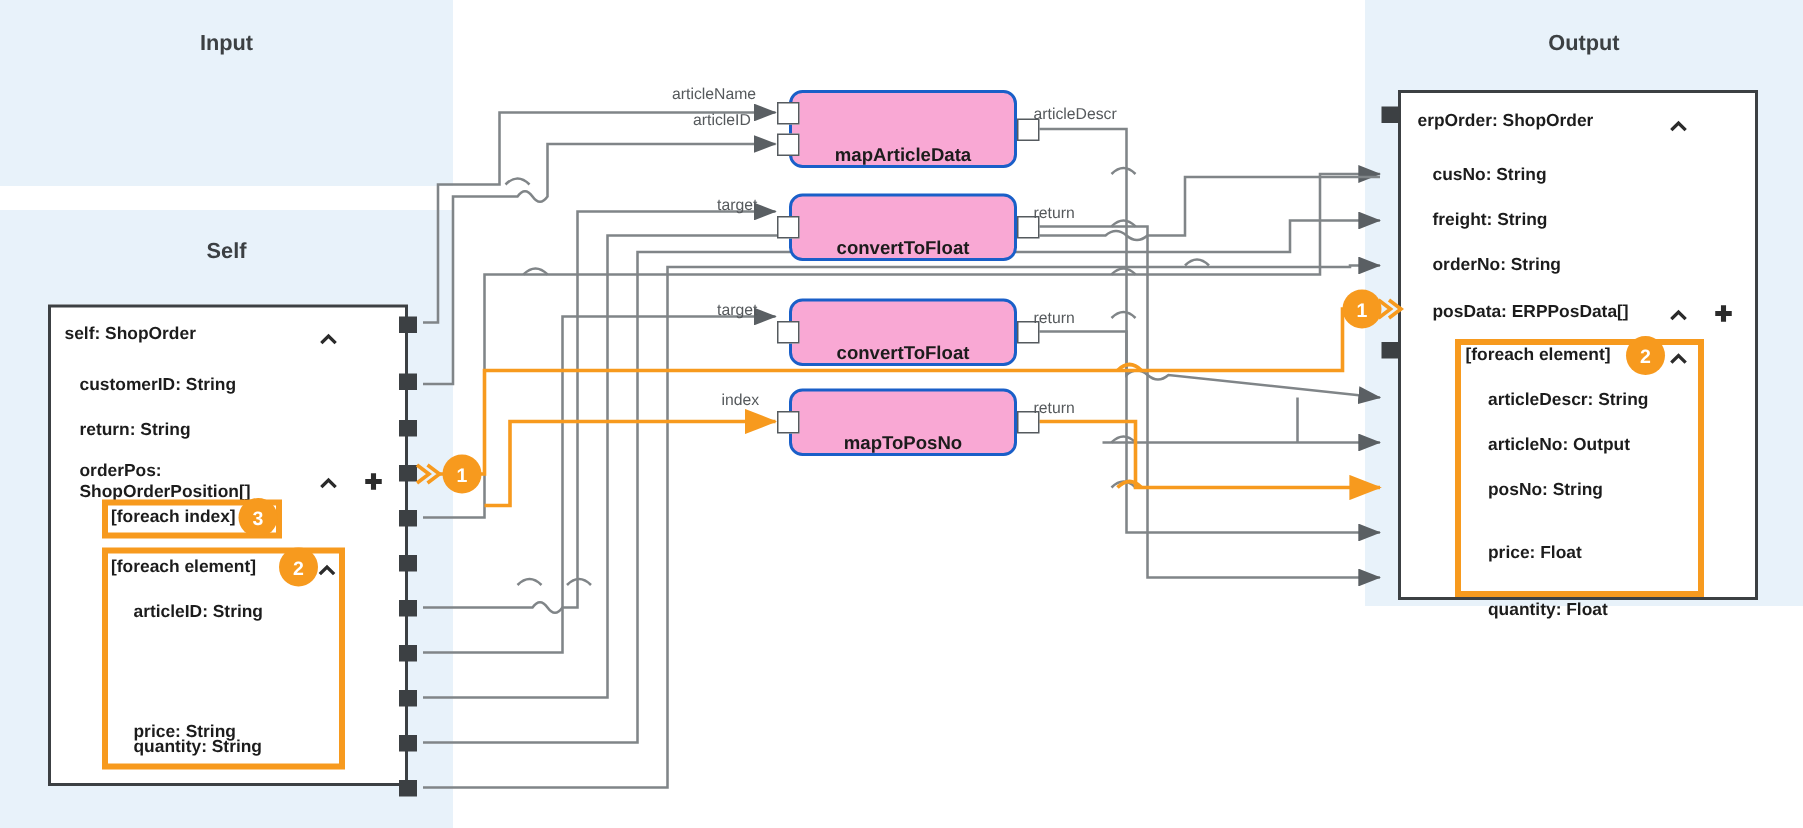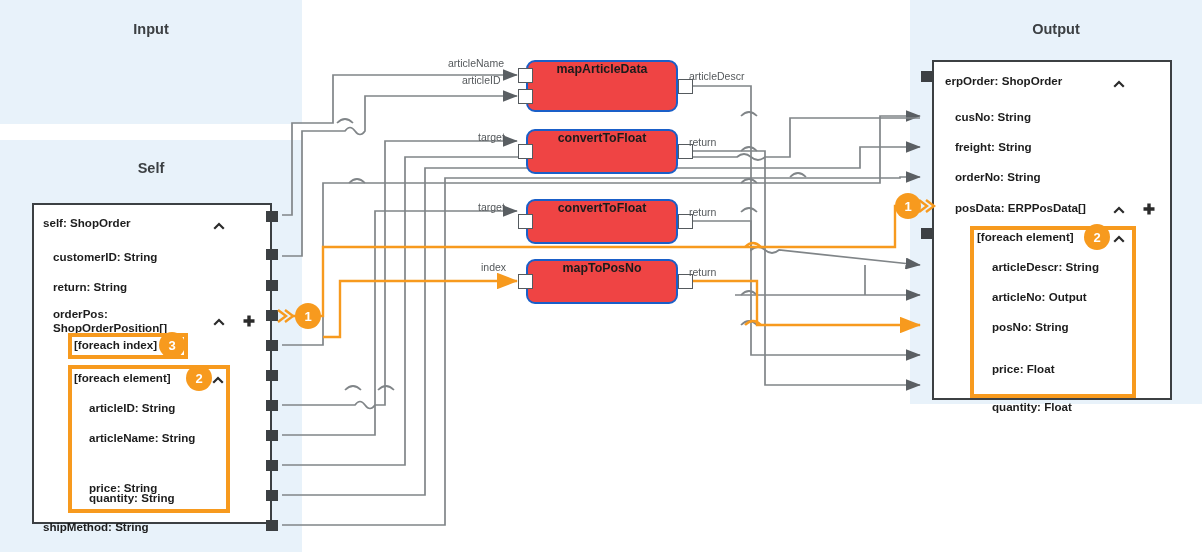--- a/index.html
+++ b/index.html
@@ -44,24 +44,24 @@
   .badge{
     position:absolute;width:26px;height:26px;border-radius:50%;
     background:#f79a1e;color:#ffffff;
     font-size:13px;font-weight:bold;
     display:flex;align-items:center;justify-content:center;
     box-sizing:border-box;
   }
 
   
   .node{
-    position:absolute;background:#ef4444;
+    position:absolute;background:#f9a8d4;
     border:2px solid #1a5fc8;border-radius:9px;
     box-sizing:border-box;
-    display:flex;align-items:flex-start;justify-content:center;
+    display:flex;align-items:flex-end;justify-content:center;
     font-size:12.4px;font-weight:bold;color:#1c1c1c;
   }
   .port{
     position:absolute;width:15px;height:15px;
     background:#ffffff;border:1.6px solid #555a5e;box-sizing:border-box;
   }
   .plabel{
     position:absolute;font-size:10.5px;color:#55595c;white-space:nowrap;
   }
 
@@ -193,33 +193,27 @@
     </div>
     <div class="caret" style="left:177px;top:168px;">
       <svg viewBox="0 0 14 14">
           <path d="M3 9 L7 5 L11 9" stroke="#2b2b2b" stroke-width="2.2" fill="none" stroke-linecap="square"></path>
         </svg>
     </div>
 
     <div class="row" style="top:196px;height:16px;">
       <span class="txt" style="left:55px;">articleID: String</span>
     </div>
-    <div class="row" style="top:226px;height:16px;">
-      <span class="txt" style="left:55px;">articleName: String</span>
-    </div>
     <div class="row" style="top:256px;height:16px;margin-top:20px;">
       <span class="txt" style="left:55px;">price: String</span>
     </div>
     <div class="row" style="top:286px;height:16px;">
       <span class="txt" style="left:55px;">quantity: String</span>
     </div>
 
-    <div class="row" style="top:315px;height:16px;">
-      <span class="txt" style="left:9px;">shipMethod: String</span>
-    </div>
   </div>
 
   <div class="sq" style="left:266px;top:211px;"></div>
   <div class="sq" style="left:266px;top:249px;"></div>
   <div class="sq" style="left:266px;top:280px;"></div>
   <div class="sq" style="left:266px;top:310px;"></div>
   <div class="sq" style="left:266px;top:340px;"></div>
   <div class="sq" style="left:266px;top:370px;"></div>
   <div class="sq" style="left:266px;top:400px;"></div>
   <div class="sq" style="left:266px;top:430px;"></div>

